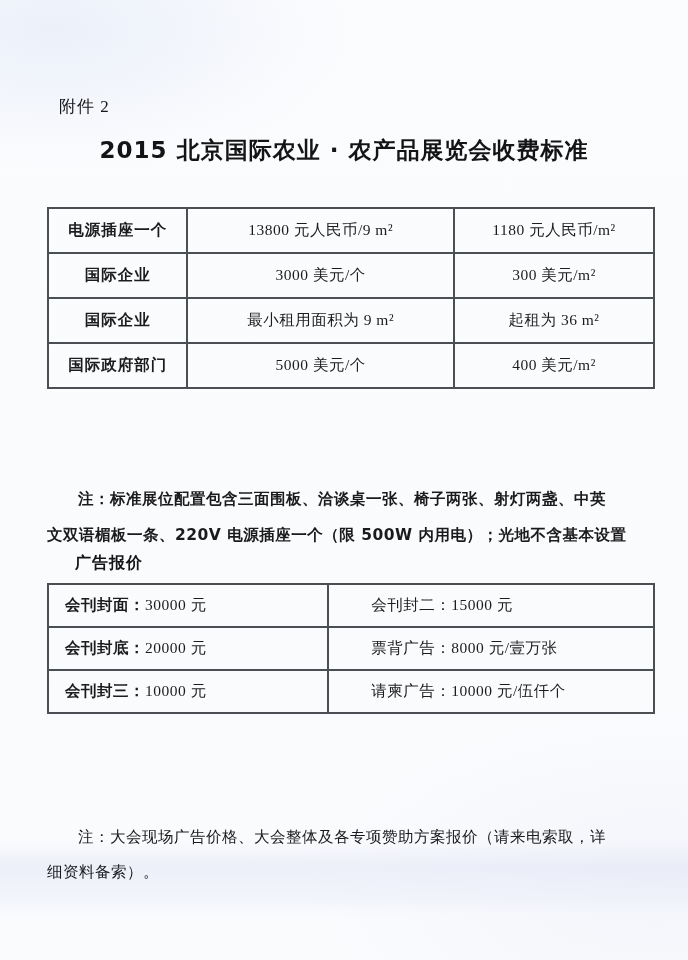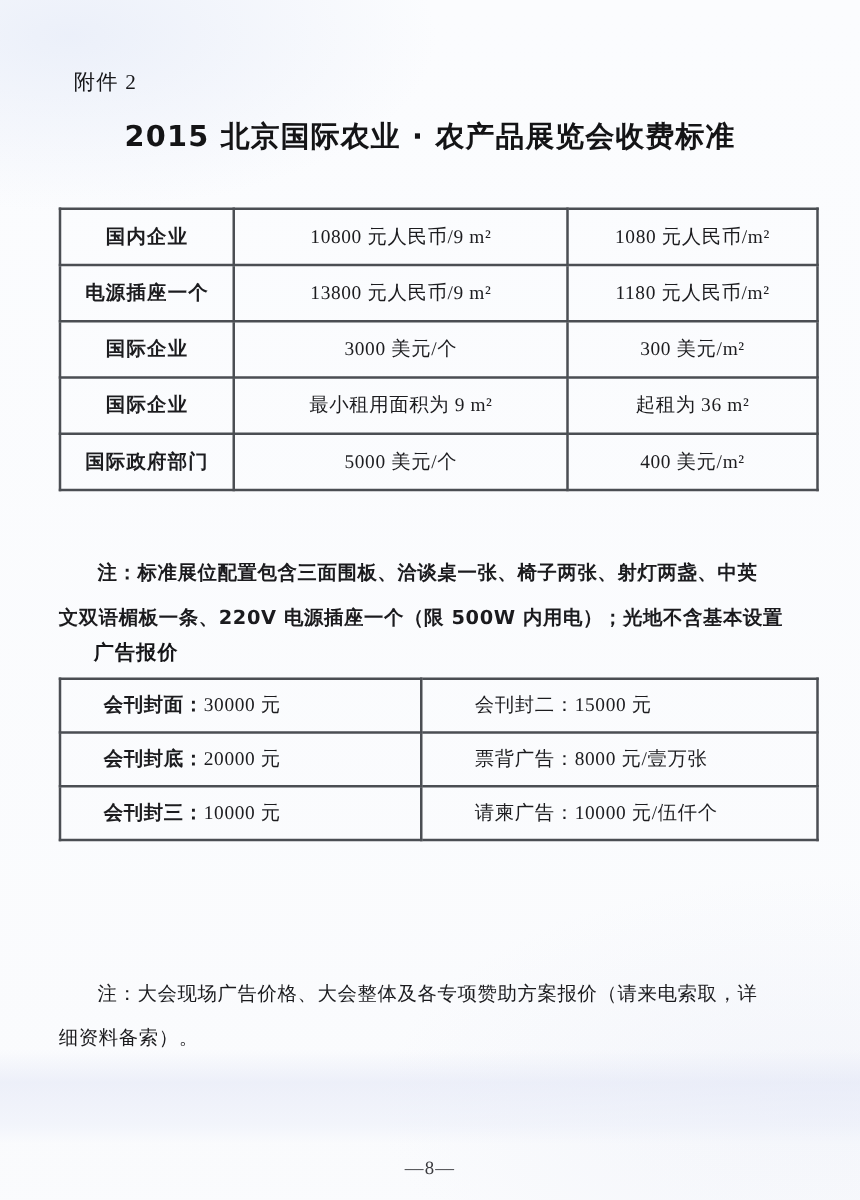--- a/index.html
+++ b/index.html
@@ -8,21 +8,21 @@
     font-family:"Liberation Serif","DejaVu Serif",serif;
     color:#1d1d1f;
     background:
       linear-gradient(180deg, rgba(231,236,248,0.0) 840px, rgba(226,230,246,0.55) 866px, rgba(233,237,249,0.45) 900px, rgba(248,249,252,0.1) 915px),
       radial-gradient(ellipse 420px 200px at 8% 3%, rgba(223,230,246,0.55), rgba(255,255,255,0) 70%),
       radial-gradient(ellipse 500px 260px at 95% 92%, rgba(236,239,248,0.5), rgba(255,255,255,0) 70%),
       linear-gradient(180deg,#fbfcfe 0%,#fafbfd 100%);
     position:relative;
     overflow:hidden;
   }
-  .page{position:absolute;inset:0;}
+  .page{position:absolute;inset:0;margin-top:41px;}
   .attachment{
     position:absolute;left:59px;top:54px;
     font-size:17px;letter-spacing:1px;color:#17171a;
   }
   .doc-title{
     position:absolute;left:0;top:94px;width:688px;
     text-align:center;
     font-family:"DejaVu Sans","Liberation Sans",sans-serif;
     font-weight:700;font-size:23px;letter-spacing:1px;color:#141416;
   }
@@ -65,21 +65,21 @@
   }
   .ad-table{
     position:absolute;left:47px;top:542px;width:608px;
   }
   .ad-table td{
     border:2px solid #4b4e53;
     height:39px;vertical-align:middle;
     font-size:15.5px;color:#1c1c1f;
     text-align:left;
   }
-  .ad-table td.lcol{width:48%;padding-left:34px;}
+  .ad-table td.lcol{width:48%;padding-left:16px;}
   .ad-table td.rcol{width:52%;padding-left:42px;}
   .ad-label-bold{
     font-family:"DejaVu Sans","Liberation Sans",sans-serif;
     font-weight:700;letter-spacing:0.5px;
   }
   .ad-label-plain{
     font-family:"Liberation Serif","DejaVu Serif",serif;letter-spacing:0.5px;
   }
   .ad-value{font-family:"Liberation Serif","DejaVu Serif",serif;letter-spacing:0.5px;}
   .page-number{
@@ -96,25 +96,20 @@
 
   <div class="doc-title">2015 北京国际农业 · 农产品展览会收费标准</div>
 
   <table class="fee-table">
     <colgroup>
         <col style="width:23%">
         <col style="width:44%">
         <col style="width:33%">
       </colgroup>
     <tbody>
-    <tr class="data">
-      <td class="cell-strong">国内企业</td>
-      <td class="cell-value">10800 元人民币/9 m²</td>
-      <td class="cell-value">1080 元人民币/m²</td>
-    </tr>
     <tr class="data">
       <td class="cell-strong">电源插座一个</td>
       <td class="cell-value">13800 元人民币/9 m²</td>
       <td class="cell-value">1180 元人民币/m²</td>
     </tr>
     <tr class="data">
       <td class="cell-strong">国际企业</td>
       <td class="cell-value">3000 美元/个</td>
       <td class="cell-value">300 美元/m²</td>
     </tr>

